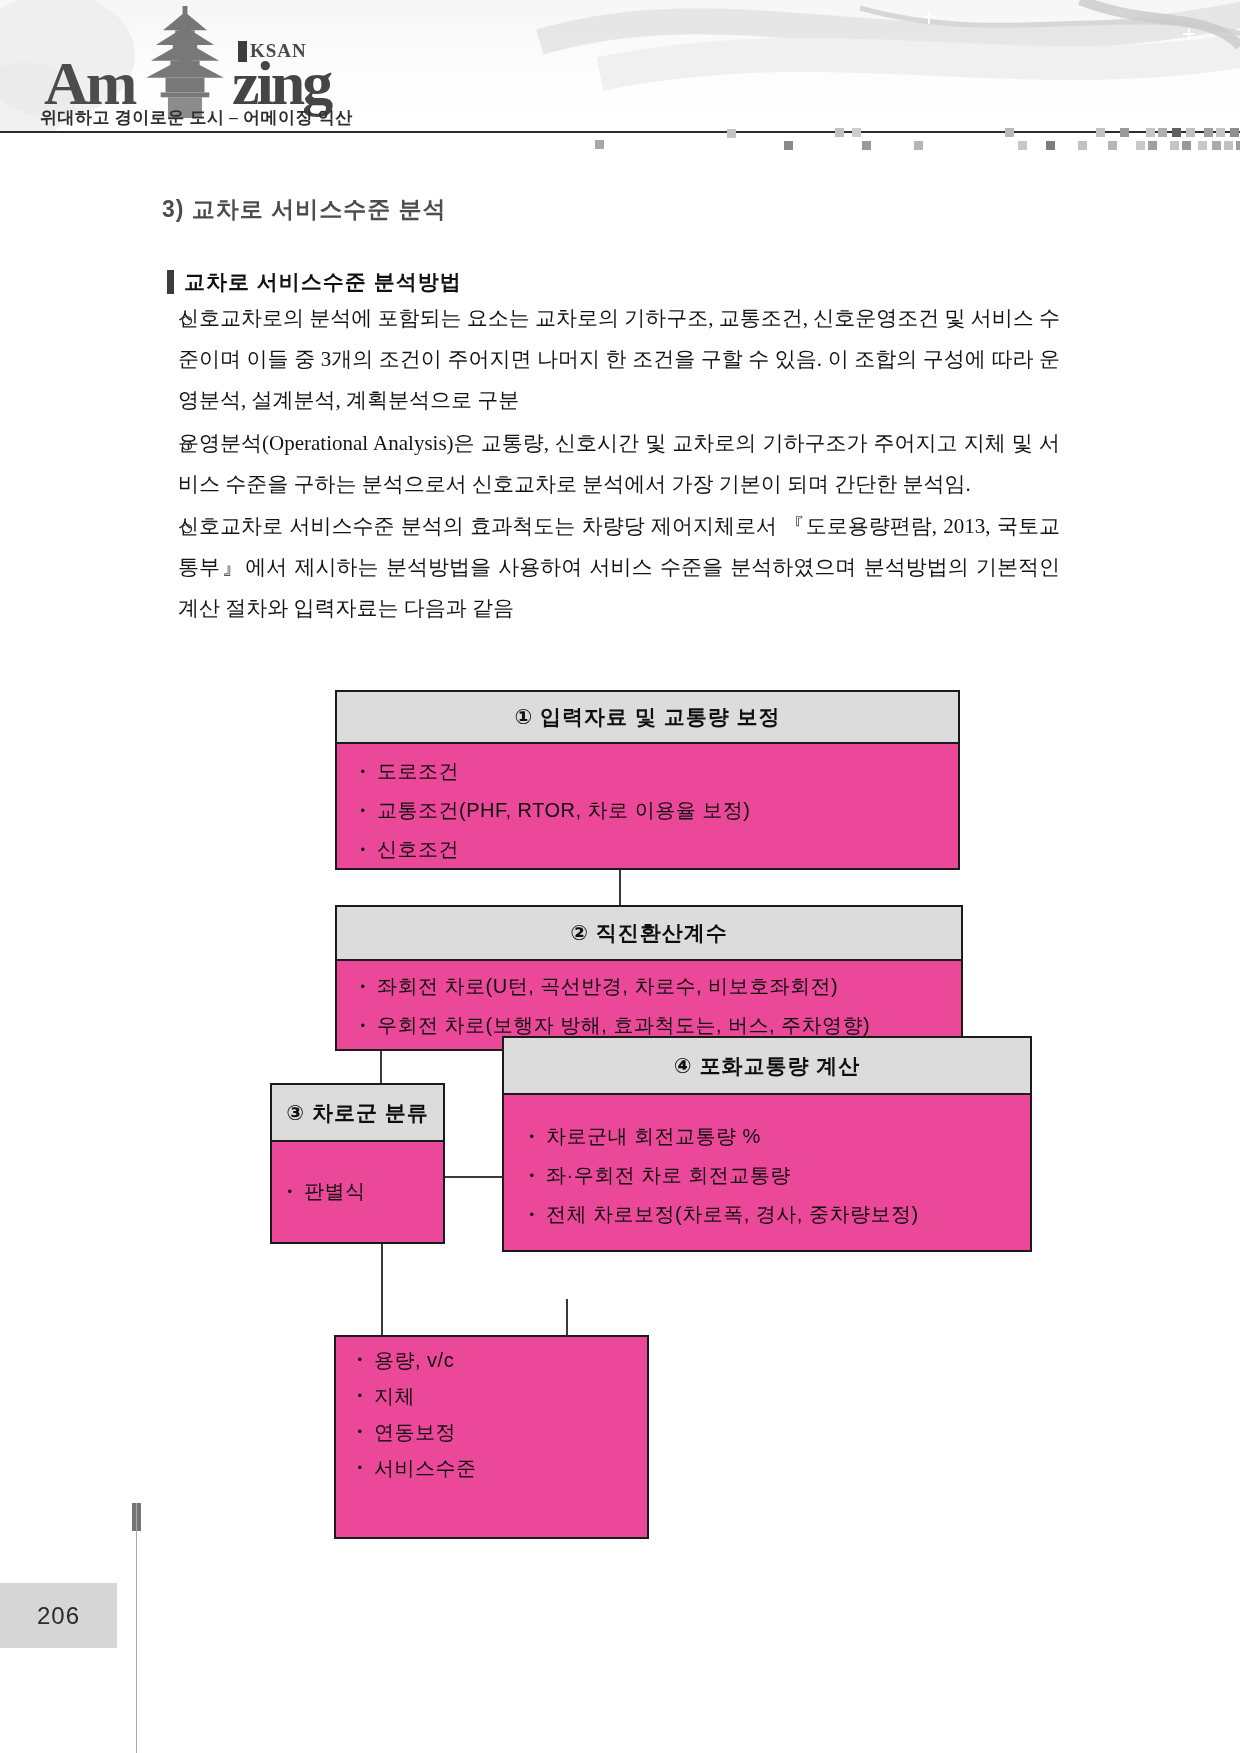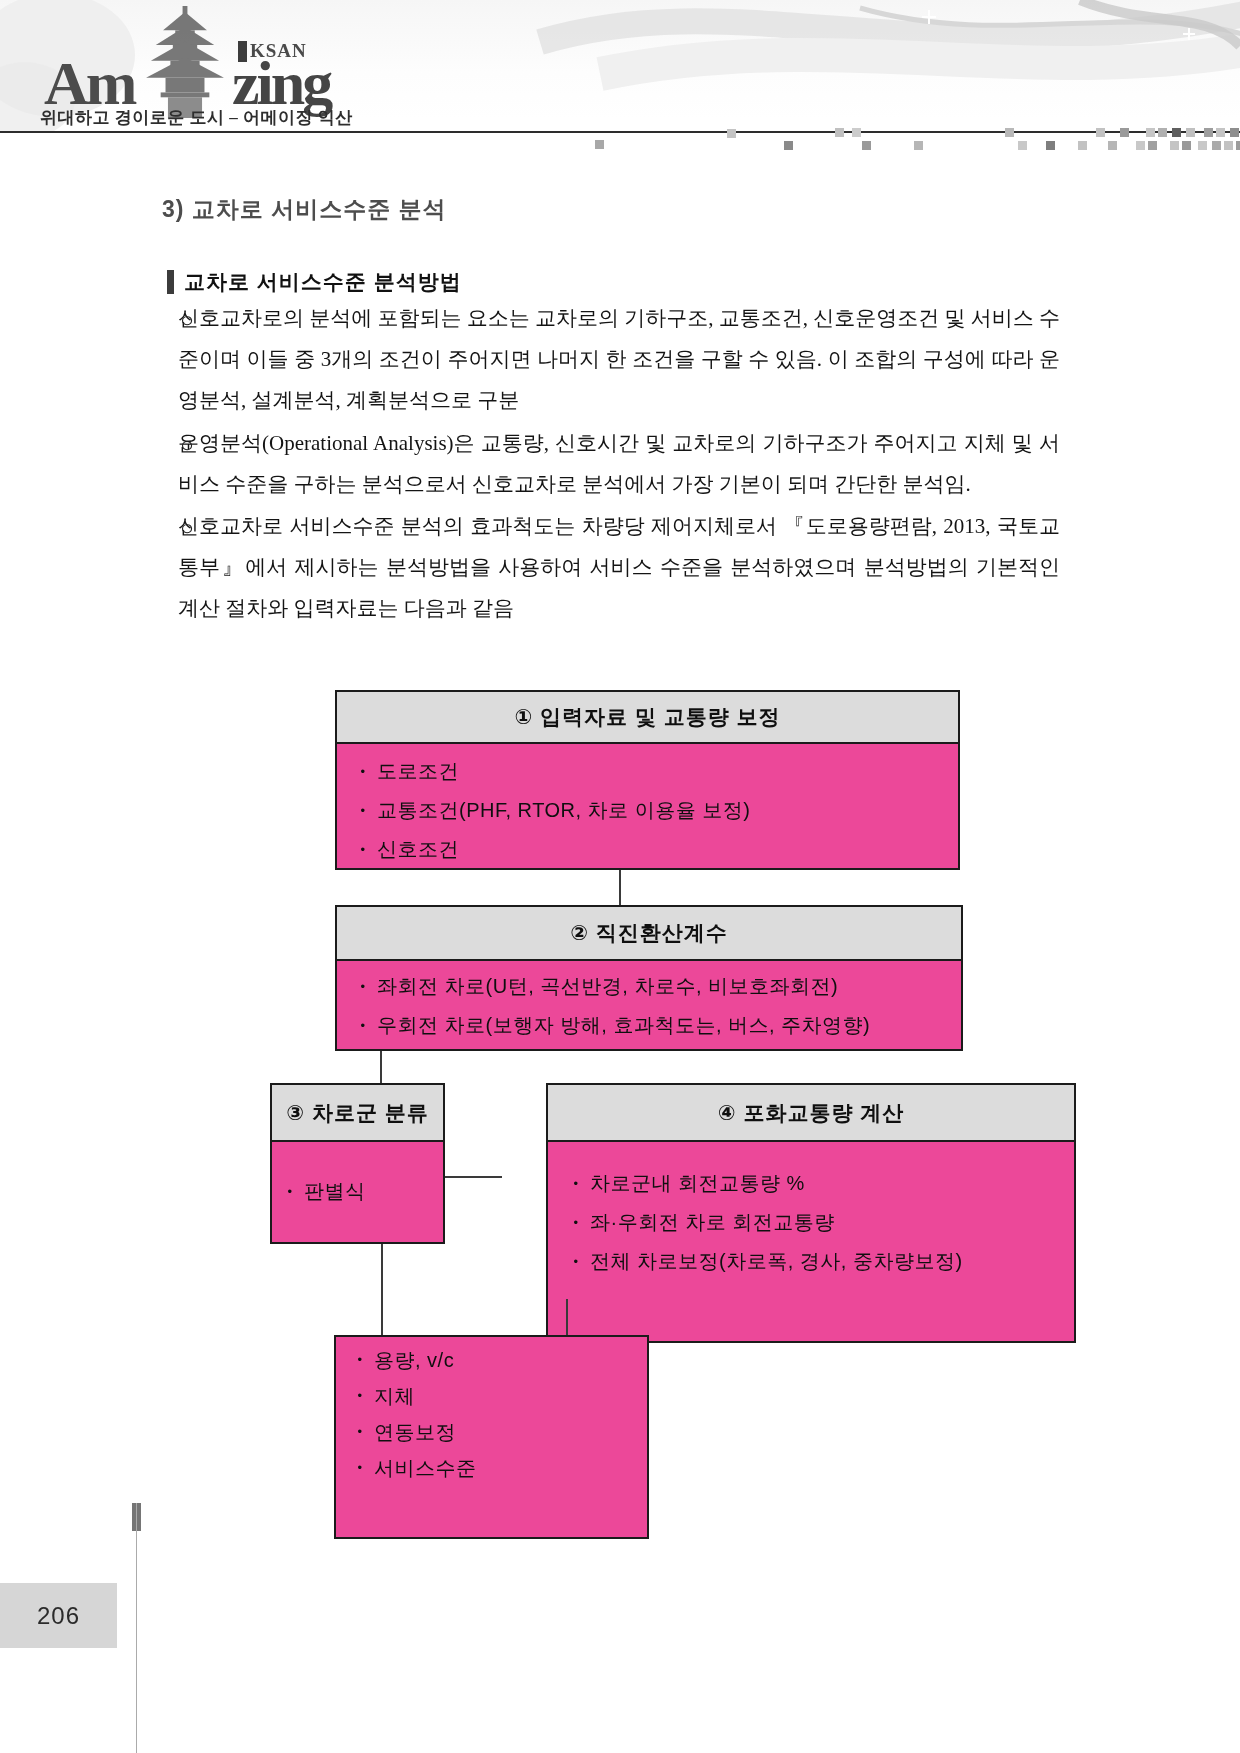--- a/index.html
+++ b/index.html
@@ -196,21 +196,21 @@
   <div class="fc-box" style="left:270px;top:1083px;width:175px;height:161px;">
     <div class="fc-head" style="height:55px;">③ 차로군 분류</div>
     <div class="fc-body" style="padding:30px 6px 0 4px;">
       <div class="fc-item">
         <span class="dot">•</span>
         <span>판별식</span>
         </div>
     </div>
   </div>
 
-  <div class="fc-box" style="left:502px;top:1083px;width:530px;height:260px;margin-left:44px;">
+  <div class="fc-box" style="left:502px;top:1036px;width:530px;height:216px;">
     <div class="fc-head" style="height:55px;">④ 포화교통량 계산</div>
     <div class="fc-body" style="padding:22px 10px 0 14px;">
       <div class="fc-item">
         <span class="dot">•</span>
         <span>차로군내 회전교통량 %</span>
         </div>
       <div class="fc-item">
         <span class="dot">•</span>
         <span>좌·우회전 차로 회전교통량</span>
         </div>

